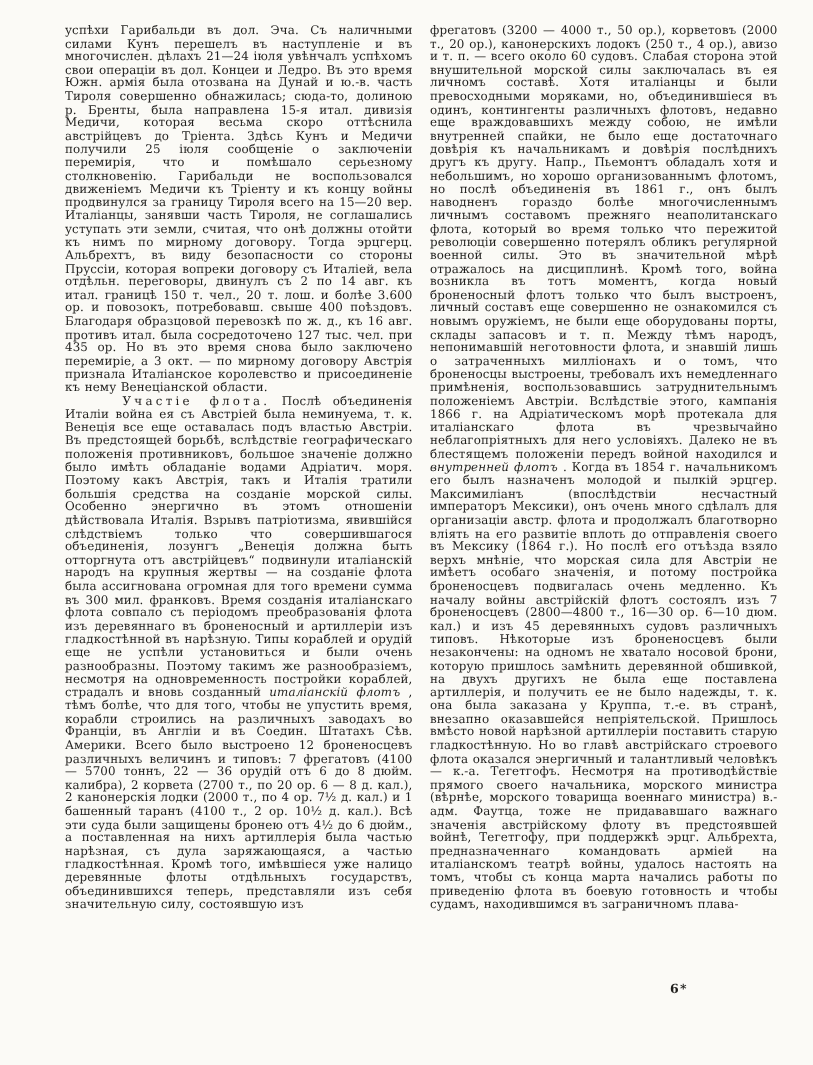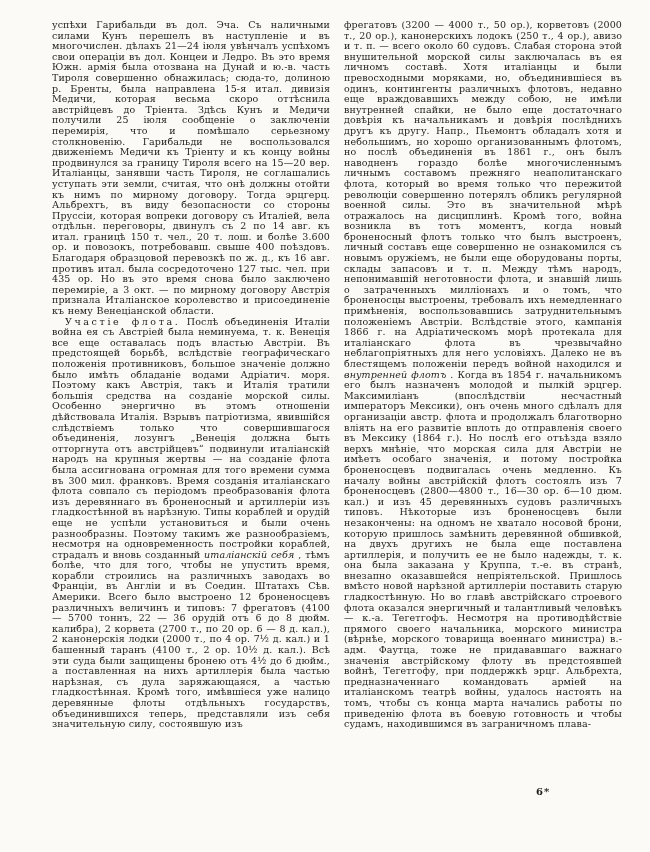--- a/index.html
+++ b/index.html
@@ -55,20 +55,21 @@
     word-spacing:0.4px;
   }
   .para{
     margin:0;
     text-align:justify;
   }
   .para.indent{ text-indent:13px; }
   .lead{
     letter-spacing:2.6px;
     word-spacing:2px;
+    margin-left:33px;
   }
   .italic{ font-style:italic; }
   .footer-mark{
     position:absolute;
     left:536px;top:786px;
     font-size:10px;
     font-weight:bold;
     letter-spacing:1px;
   }
 </style>
@@ -80,21 +81,21 @@
 
   <div class="columns">
 
     <div class="col">
       <p class="para">
         <span>успѣхи Гарибальди въ дол. Эча. Съ наличными силами Кунъ перешелъ въ наступленіе и въ многочислен. дѣлахъ 21—24 іюля увѣнчалъ успѣхомъ свои операціи въ дол. Концеи и Ледро. Въ это время Южн. армія была отозвана на Дунай и ю.-в. часть Тироля совершенно обнажилась; сюда-то, долиною р. Бренты, была направлена 15-я итал. дивизія Медичи, которая весьма скоро оттѣснила австрійцевъ до Тріента. Здѣсь Кунъ и Медичи получили 25 іюля сообщеніе о заключеніи перемирія, что и помѣшало серьезному столкновенію. Гарибальди не воспользовался движеніемъ Медичи къ Тріенту и къ концу войны продвинулся за границу Тироля всего на 15—20 вер. Италіанцы, занявши часть Тироля, не соглашались уступать эти земли, считая, что онѣ должны отойти къ нимъ по мирному договору. Тогда эрцгерц. Альбрехтъ, въ виду безопасности со стороны Пруссіи, которая вопреки договору съ Италіей, вела отдѣльн. переговоры, двинулъ съ 2 по 14 авг. къ итал. границѣ 150 т. чел., 20 т. лош. и болѣе 3.600 ор. и повозокъ, потребовавш. свыше 400 поѣздовъ. Благодаря образцовой перевозкѣ по ж. д., къ 16 авг. противъ итал. была сосредоточено 127 тыс. чел. при 435 ор. Но въ это время снова было заключено перемиріе, а 3 окт. — по мирному договору Австрія признала Италіанское королевство и присоединеніе къ нему Венеціанской области.</span>
       </p>
       <p class="para indent">
         <span class="lead">Участіе флота.</span>
         <span> Послѣ объединенія Италіи война ея съ Австріей была неминуема, т. к. Венеція все еще оставалась подъ властью Австріи. Въ предстоящей борьбѣ, вслѣдствіе географическаго положенія противниковъ, большое значеніе должно было имѣть обладаніе водами Адріатич. моря. Поэтому какъ Австрія, такъ и Италія тратили большія средства на созданіе морской силы. Особенно энергично въ этомъ отношеніи дѣйствовала Италія. Взрывъ патріотизма, явившійся слѣдствіемъ только что совершившагося объединенія, лозунгъ „Венеція должна быть отторгнута отъ австрійцевъ“ подвинули италіанскій народъ на крупныя жертвы — на созданіе флота была ассигнована огромная для того времени сумма въ 300 мил. франковъ. Время созданія италіанскаго флота совпало съ періодомъ преобразованія флота изъ деревяннаго въ броненосный и артиллеріи изъ гладкостѣнной въ нарѣзную. Типы кораблей и орудій еще не успѣли установиться и были очень разнообразны. Поэтому такимъ же разнообразіемъ, несмотря на одновременность постройки кораблей, страдалъ и вновь созданный </span>
-        <span class="italic">италіанскій себя</span>
+        <span class="italic">италіанскій флотъ</span>
         <span>, тѣмъ болѣе, что для того, чтобы не упустить время, корабли строились на различныхъ заводахъ во Франціи, въ Англіи и въ Соедин. Штатахъ Сѣв. Америки. Всего было выстроено 12 броненосцевъ различныхъ величинъ и типовъ: 7 фрегатовъ (4100 — 5700 тоннъ, 22 — 36 орудій отъ 6 до 8 дюйм. калибра), 2 корвета (2700 т., по 20 ор. 6 — 8 д. кал.), 2 канонерскія лодки (2000 т., по 4 ор. 7½ д. кал.) и 1 башенный таранъ (4100 т., 2 ор. 10½ д. кал.). Всѣ эти суда были защищены бронею отъ 4½ до 6 дюйм., а поставленная на нихъ артиллерія была частью нарѣзная, съ дула заряжающаяся, а частью гладкостѣнная. Кромѣ того, имѣвшіеся уже налицо деревянные флоты отдѣльныхъ государствъ, объединившихся теперь, представляли изъ себя значительную силу, состоявшую изъ</span>
       </p>
     </div>
 
     <div class="col">
       <p class="para">
         <span>фрегатовъ (3200 — 4000 т., 50 ор.), корветовъ (2000 т., 20 ор.), канонерскихъ лодокъ (250 т., 4 ор.), авизо и т. п. — всего около 60 судовъ. Слабая сторона этой внушительной морской силы заключалась въ ея личномъ составѣ. Хотя италіанцы и были превосходными моряками, но, объединившіеся въ одинъ, контингенты различныхъ флотовъ, недавно еще враждовавшихъ между собою, не имѣли внутренней спайки, не было еще достаточнаго довѣрія къ начальникамъ и довѣрія послѣднихъ другъ къ другу. Напр., Пьемонтъ обладалъ хотя и небольшимъ, но хорошо организованнымъ флотомъ, но послѣ объединенія въ 1861 г., онъ былъ наводненъ гораздо болѣе многочисленнымъ личнымъ составомъ прежняго неаполитанскаго флота, который во время только что пережитой революціи совершенно потерялъ обликъ регулярной военной силы. Это въ значительной мѣрѣ отражалось на дисциплинѣ. Кромѣ того, война возникла въ тотъ моментъ, когда новый броненосный флотъ только что былъ выстроенъ, личный составъ еще совершенно не ознакомился съ новымъ оружіемъ, не были еще оборудованы порты, склады запасовъ и т. п. Между тѣмъ народъ, непонимавшій неготовности флота, и знавшій лишь о затраченныхъ милліонахъ и о томъ, что броненосцы выстроены, требовалъ ихъ немедленнаго примѣненія, воспользовавшись затруднительнымъ положеніемъ Австріи. Вслѣдствіе этого, кампанія 1866 г. на Адріатическомъ морѣ протекала для италіанскаго флота въ чрезвычайно неблагопріятныхъ для него условіяхъ. Далеко не въ блестящемъ положеніи передъ войной находился и </span>
         <span class="italic">внутренней флотъ</span>
         <span>. Когда въ 1854 г. начальникомъ его былъ назначенъ молодой и пылкій эрцгер. Максимиліанъ (впослѣдствіи несчастный императоръ Мексики), онъ очень много сдѣлалъ для организаціи австр. флота и продолжалъ благотворно вліять на его развитіе вплоть до отправленія своего въ Мексику (1864 г.). Но послѣ его отъѣзда взяло верхъ мнѣніе, что морская сила для Австріи не имѣетъ особаго значенія, и потому постройка броненосцевъ подвигалась очень медленно. Къ началу войны австрійскій флотъ состоялъ изъ 7 броненосцевъ (2800—4800 т., 16—30 ор. 6—10 дюм. кал.) и изъ 45 деревянныхъ судовъ различныхъ типовъ. Нѣкоторые изъ броненосцевъ были незакончены: на одномъ не хватало носовой брони, которую пришлось замѣнить деревянной обшивкой, на двухъ другихъ не была еще поставлена артиллерія, и получить ее не было надежды, т. к. она была заказана у Круппа, т.-е. въ странѣ, внезапно оказавшейся непріятельской. Пришлось вмѣсто новой нарѣзной артиллеріи поставить старую гладкостѣнную. Но во главѣ австрійскаго строевого флота оказался энергичный и талантливый человѣкъ — к.-а. Тегетгофъ. Несмотря на противодѣйствіе прямого своего начальника, морского министра (вѣрнѣе, морского товарища военнаго министра) в.-адм. Фаутца, тоже не придававшаго важнаго значенія австрійскому флоту въ предстоявшей войнѣ, Тегетгофу, при поддержкѣ эрцг. Альбрехта, предназначеннаго командовать арміей на италіанскомъ театрѣ войны, удалось настоять на томъ, чтобы съ конца марта начались работы по приведенію флота въ боевую готовность и чтобы судамъ, находившимся въ заграничномъ плава-</span>
       </p>

